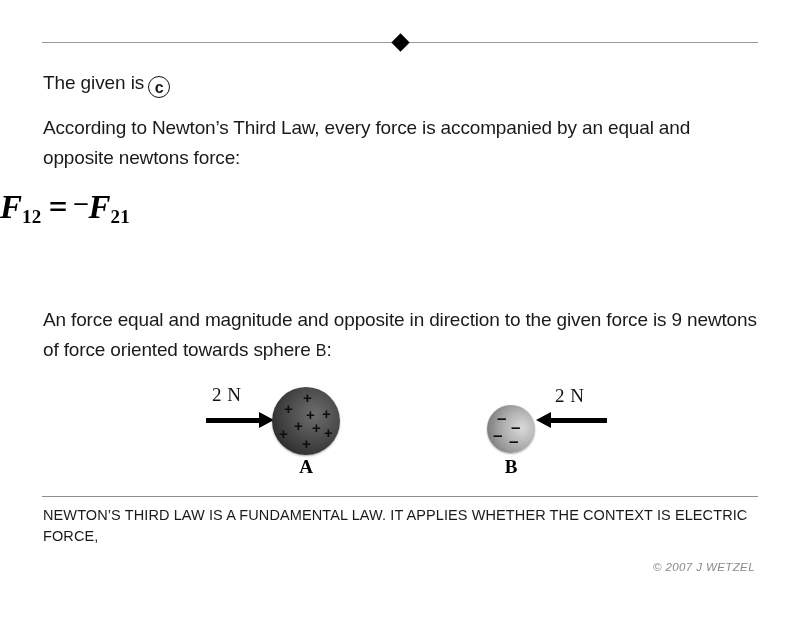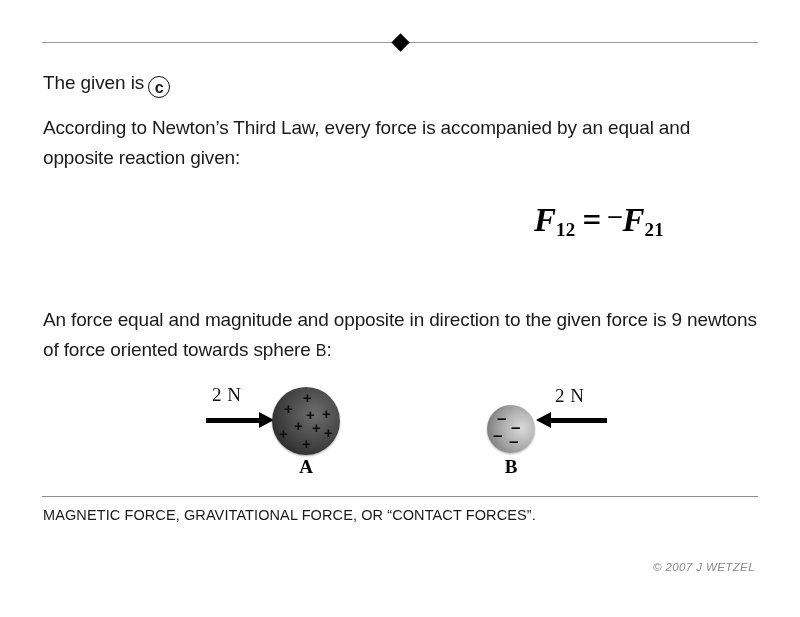--- a/index.html
+++ b/index.html
@@ -78,23 +78,23 @@
   .para-2 { top: 305px; }
   .sc {
     font-size: 16px;
     letter-spacing: 0.1px;
   }
 
   
   .formula {
     position: absolute;
     left: 0;
-    top: 200px;
+    top: 187px;
     width: 664px;
-    text-align: right;
+    text-align: left;
     font-family: "Liberation Serif", serif;
     font-size: 33px;
     font-weight: bold;
     font-style: italic;
     color: #000000;
   }
   .formula .sub {
     font-size: 19px;
     font-style: normal;
     font-weight: bold;
@@ -232,21 +232,21 @@
 <body>
 
 <div class="top-divider">
   <div class="diamond"></div>
 </div>
 
 <div class="answer-line">
   <span>The given is</span><span class="answer-circle">c</span>
 </div>
 
-<div class="para para-1">According to Newton’s Third Law, every force is accompanied by an equal and opposite reaction given:</div>
+<div class="para para-1">According to Newton’s Third Law, every force is accompanied by an equal and opposite newtons force:</div>
 
 <div class="formula">
   <span>F</span><span class="sub">12</span><span class="eq">=</span><span class="neg">–</span><span>F</span><span class="sub">21</span>
 </div>
 
 <div class="para para-2"><span>An force equal and magnitude and opposite in direction to the given force is 9 newtons of force oriented towards sphere </span><span class="sc">B</span><span>:</span></div>
 
 <div class="diagram">
 
   <div class="fig fig-a">
@@ -282,16 +282,16 @@
     <div class="force-label" style="left:76px; top:0px;">2 N</div>
     <div class="arrow-head arrow-head-left" style="left:57px; top:27px;"></div>
     <div class="arrow-shaft" style="left:71px; top:33px; width:57px;"></div>
   </div>
 
 </div>
 
 <div class="bottom-divider"></div>
 
 <div class="footnote">
-  <div>MAGNETIC FORCE, GRAVITATIONAL FORCE, OR “CONTACT FORCES”.</div>
+  <div>NEWTON’S THIRD LAW IS A FUNDAMENTAL LAW.  IT APPLIES WHETHER THE CONTEXT IS ELECTRIC FORCE,</div>
 </div>
 
 <div class="copyright">© 2007 J WETZEL</div>
 
 </body></html>

